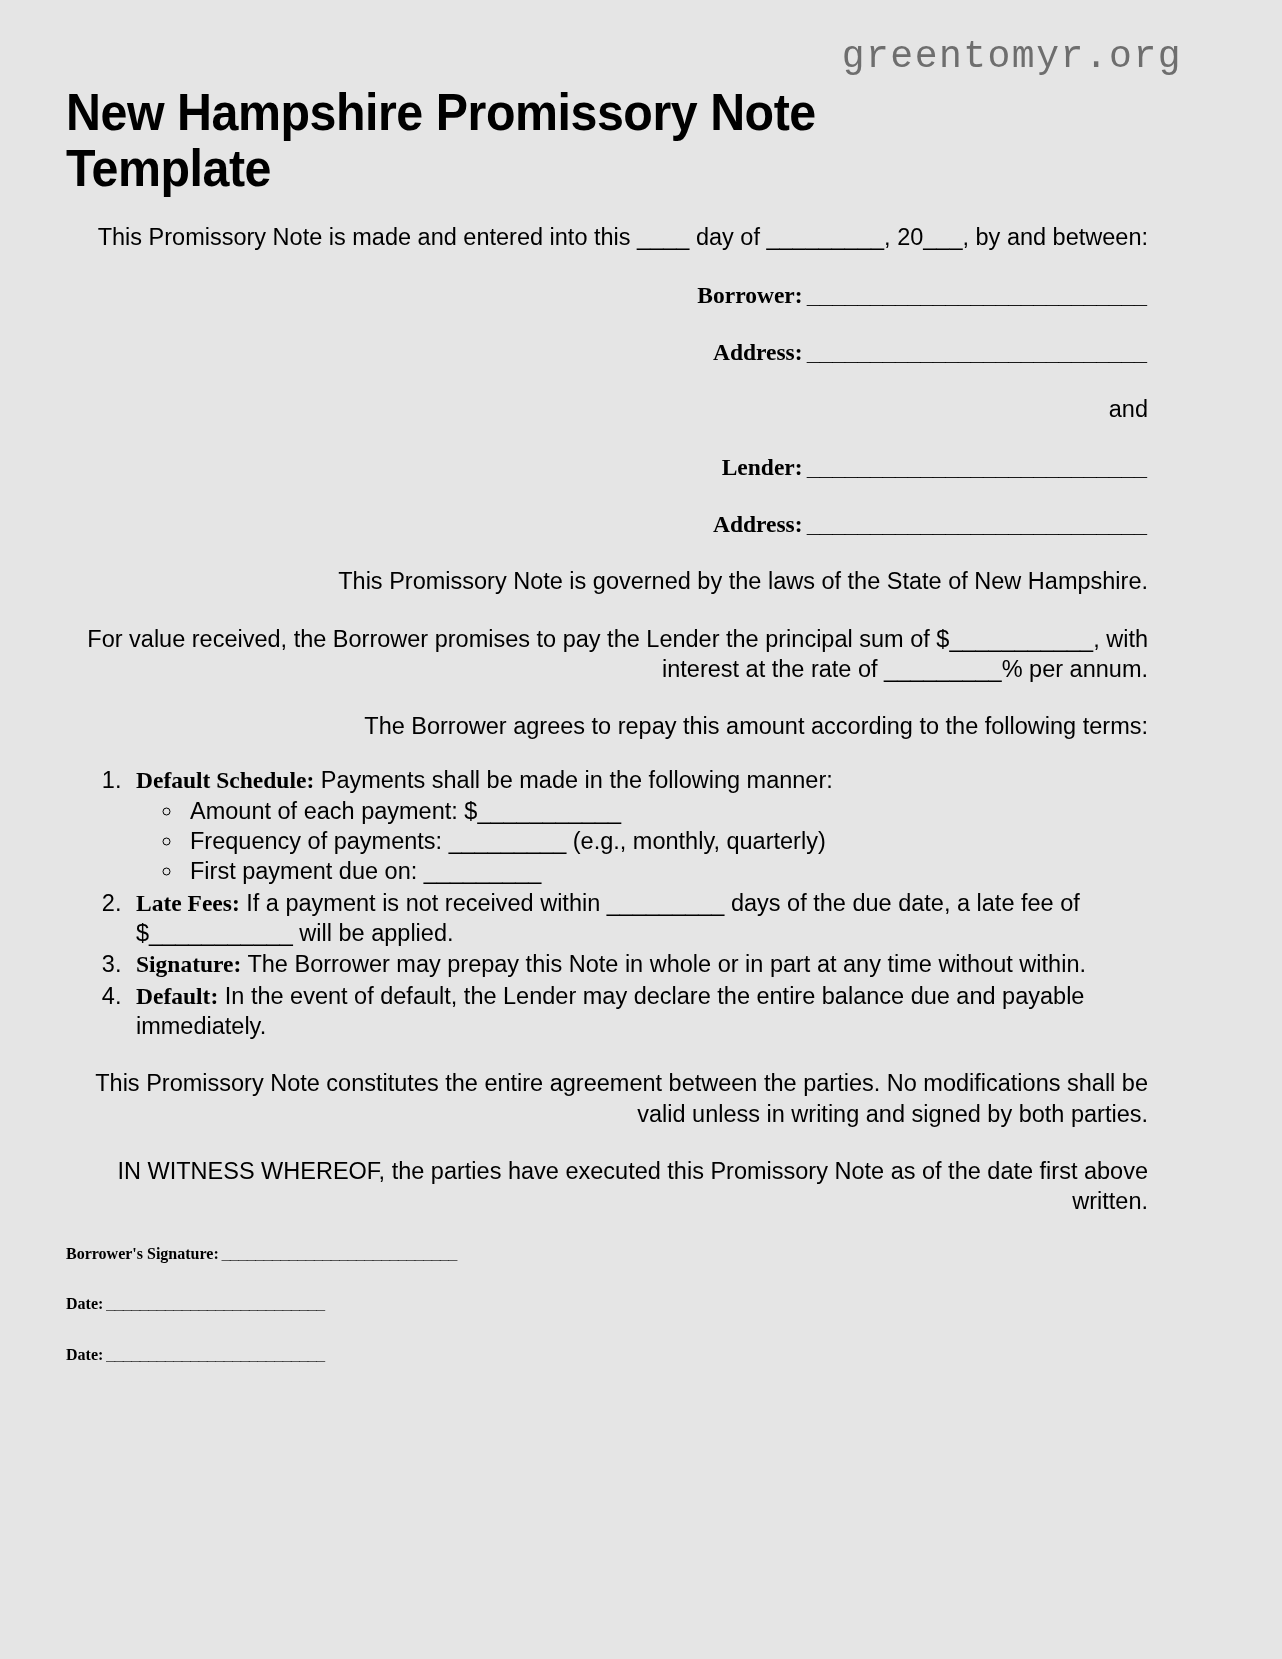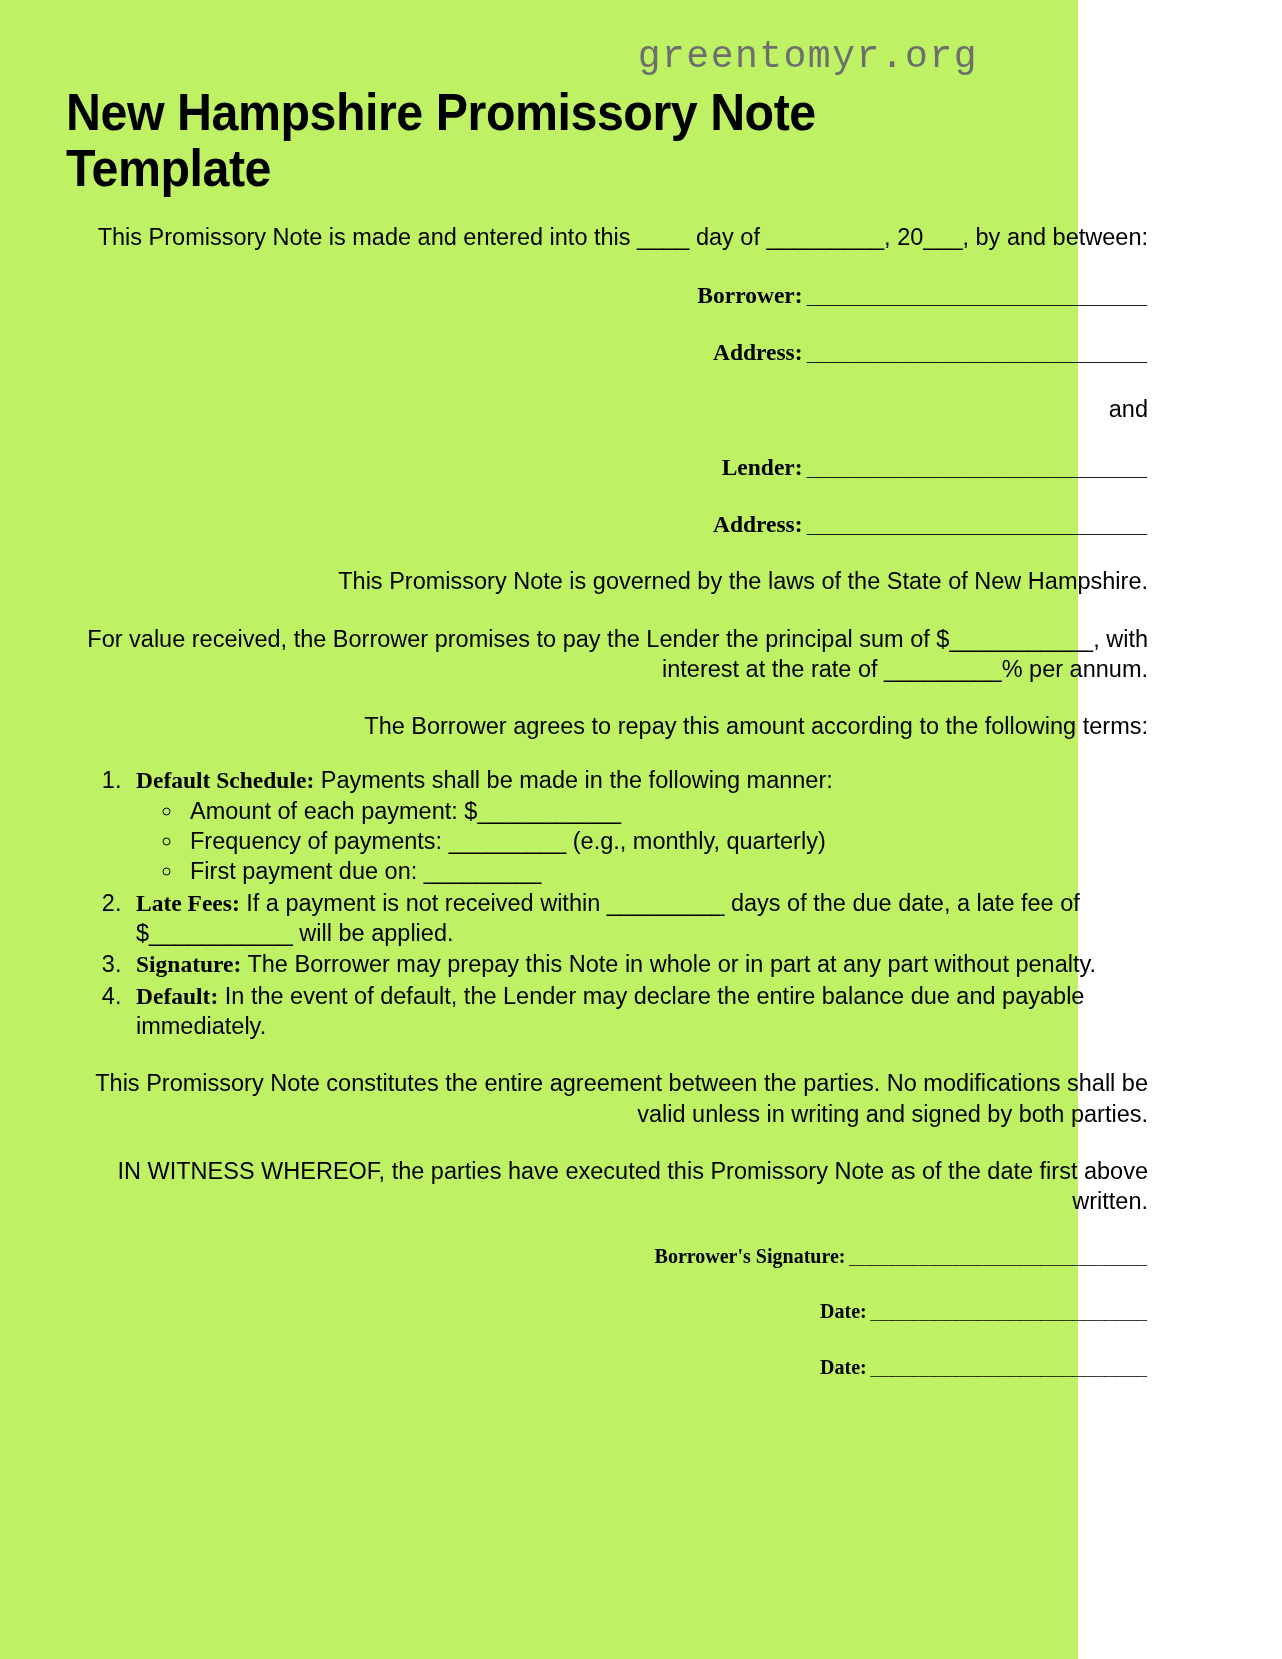--- a/index.html
+++ b/index.html
@@ -10,25 +10,25 @@
   body {
     width: 1282px;
     height: 1659px;
     font-family: "Liberation Sans", sans-serif;
     color: #000000;
     position: relative;
     overflow: hidden;
   }
   .page {
     position: relative;
-    width: 1078px;
+    width: 1282px;
     height: 1659px;
     box-sizing: border-box;
     padding: 2px;
-    background: #bef264;
+    background: #e5e5e5;
   }
   .watermark {
     position: absolute;
     top: 38px;
     right: 100px;
     font-family: "Liberation Mono", "DejaVu Sans Mono", monospace;
     font-size: 38px;
     letter-spacing: 1.5px;
     color: #6e6e6e;
     white-space: nowrap;
@@ -85,23 +85,22 @@
     margin: 0;
     padding-left: 48px;
     list-style-type: circle;
   }
   ul.subterms > li {
     margin: 0;
     padding-left: 6px;
   }
   .sig-line {
     margin: 0 0 30px 0;
-    font-size: 20px;
+    font-size: 16px;
     line-height: 1.29;
-    text-align: right;
   }
   .sig-block {
     margin-top: 6px;
   }
 </style>
 </head>
 <body>
 
 <div class="page">
 
@@ -135,21 +134,21 @@
         <ul class="subterms">
           <li>Amount of each payment: $___________</li>
           <li>Frequency of payments: _________ (e.g., monthly, quarterly)</li>
           <li>First payment due on: _________</li>
         </ul>
       </li>
       <li>
         <span class="lbl">Late Fees:</span><span> If a payment is not received within _________ days of the due date, a late fee of $___________ will be applied.</span>
       </li>
       <li>
-        <span class="lbl">Signature:</span><span> The Borrower may prepay this Note in whole or in part at any part without penalty.</span>
+        <span class="lbl">Signature:</span><span> The Borrower may prepay this Note in whole or in part at any time without within.</span>
       </li>
       <li>
         <span class="lbl">Default:</span><span> In the event of default, the Lender may declare the entire balance due and payable immediately.</span>
       </li>
     </ol>
 
     <p class="body-text">This Promissory Note constitutes the entire agreement between the parties. No modifications shall be valid unless in writing and signed by both parties.</p>
 
     <p class="body-text">IN WITNESS WHEREOF, the parties have executed this Promissory Note as of the date first above written.</p>
 

